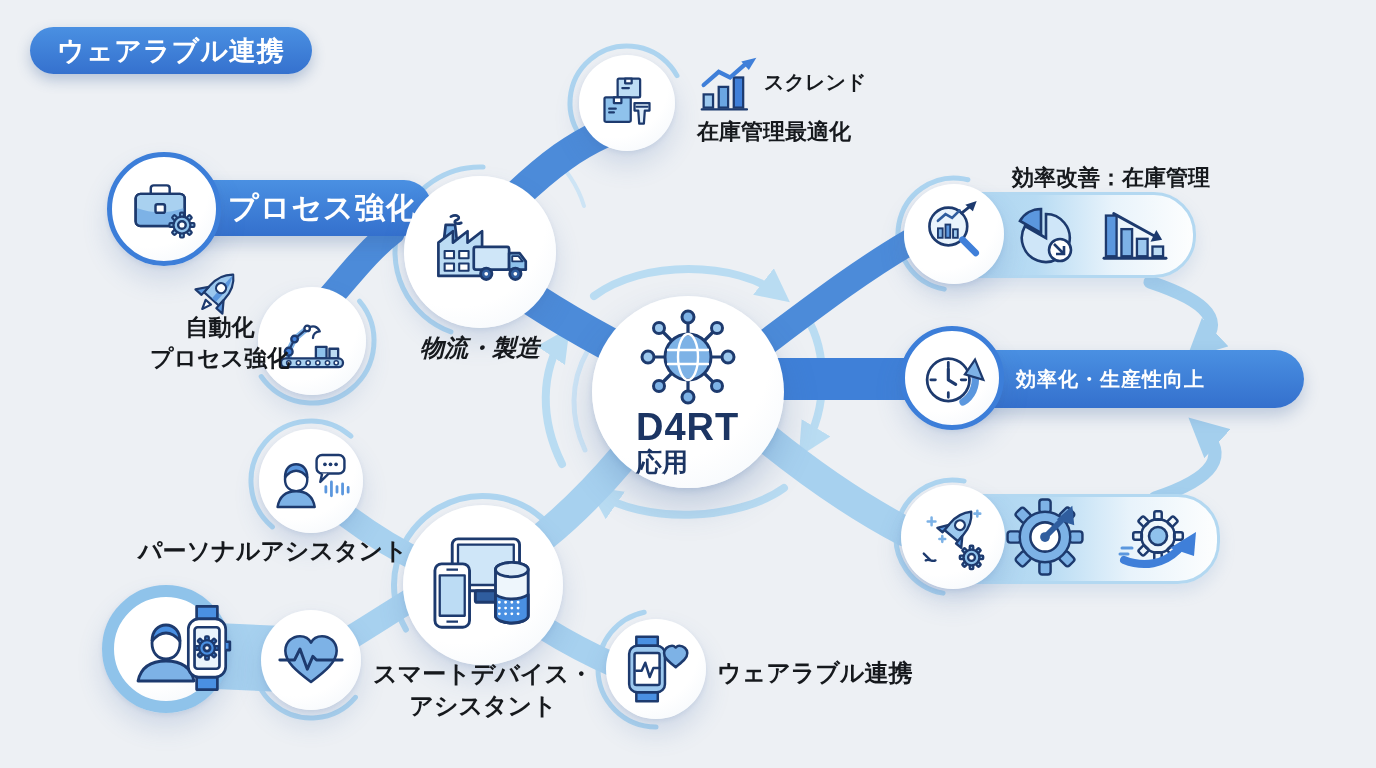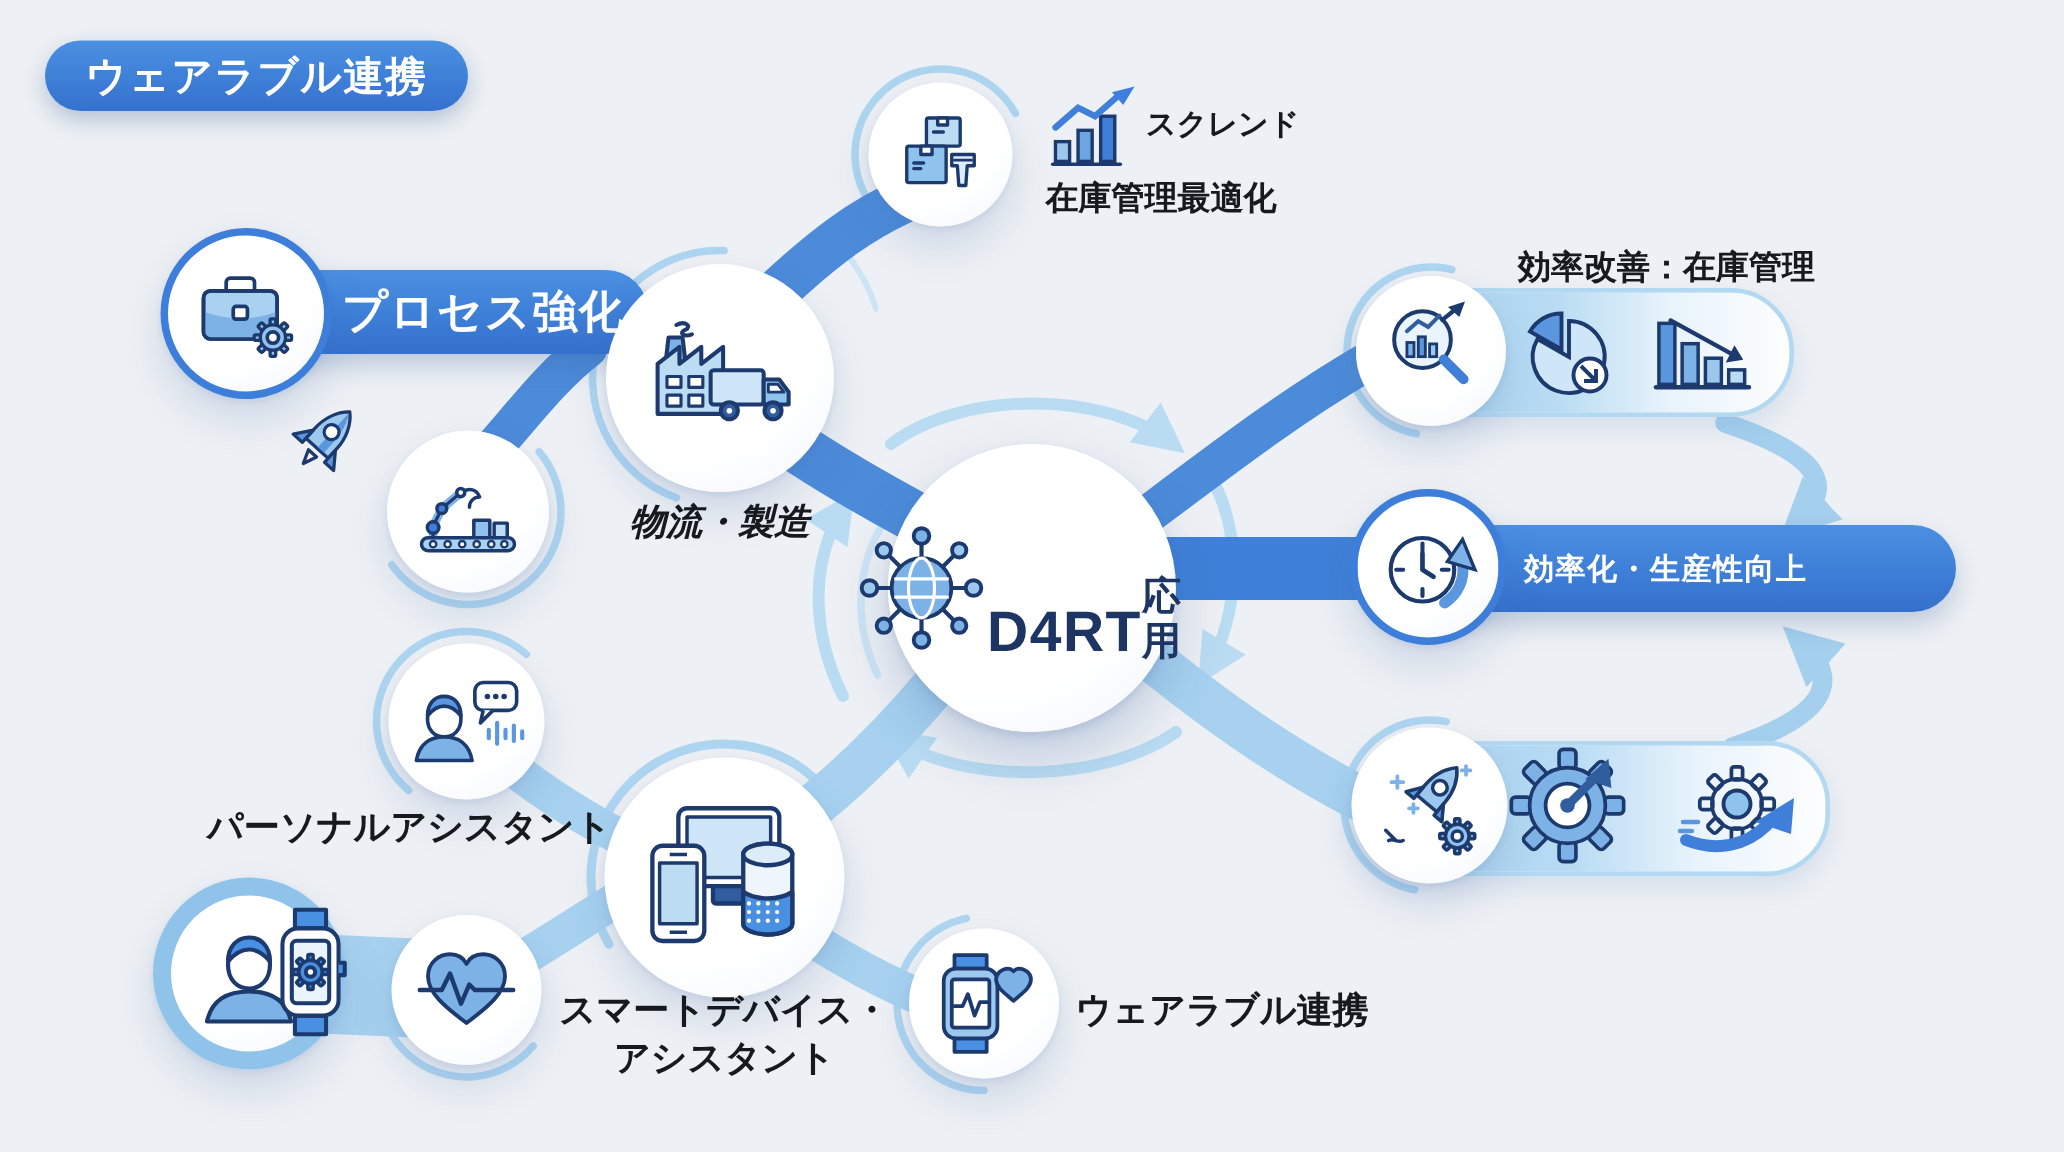--- a/index.html
+++ b/index.html
@@ -19,21 +19,21 @@
   .thickring{border:12px solid #8fc3ea;}
   .label{position:absolute;z-index:4;font-weight:bold;color:#16191d;white-space:nowrap;}
   .label.center-text{text-align:center;white-space:normal;}
   .flicon{position:absolute;z-index:4;}
   .title-pill{position:absolute;z-index:5;left:30px;top:27px;height:47px;padding:0 27px;
               display:flex;align-items:center;border-radius:24px;color:#fff;font-weight:bold;
               font-size:27px;letter-spacing:1px;background:linear-gradient(180deg,#4a90e2,#3571ce);
               box-shadow:0 6px 14px rgba(50,90,150,.3);}
   .center-title{font-size:38px;font-weight:800;color:#1c3563;letter-spacing:1px;line-height:40px;}
   .center-sub{font-size:26px;font-weight:bold;color:#1c3563;line-height:30px;}
-  .colstack{display:flex;flex-direction:row;align-items:flex-end;}
+  .colstack{display:flex;flex-direction:column;align-items:flex-start;}
 </style>
 </head>
 <body>
 
 <svg width="0" height="0" style="position:absolute">
   <defs>
     <g id="gear8">
       <rect x="-6" y="-40" width="12" height="14" rx="3"></rect>
         <rect x="-6" y="26" width="12" height="14" rx="3"></rect>
       <rect x="-40" y="-6" width="14" height="12" rx="3"></rect>
@@ -159,20 +159,24 @@
     <svg width="58" height="58" viewBox="0 0 64 64">
       <g transform="rotate(42 32 34)" stroke="#1d3a6e" stroke-width="2.4" stroke-linejoin="round">
         <path d="M32 4 C39 10 43 20 43 30 L43 40 L21 40 L21 30 C21 20 25 10 32 4 Z" fill="#9cc8ee"></path>
         <path d="M32 5 C36 11 38 20 38 30 L38 39 L32 39 Z" fill="#5b97de" stroke="none"></path>
         <circle cx="32" cy="24" r="5.5" fill="#fff"></circle>
         <path d="M21 32 L12 44 L21 44 Z" fill="#5b97de"></path>
         <path d="M43 32 L52 44 L43 44 Z" fill="#5b97de"></path>
         <path d="M28 45 L36 45 L32 55 Z" fill="#fff"></path>
       </g>
     </svg>
+  </div>
+  <div class="label center-text" style="left:125px;top:312px;width:190px;font-size:23px;line-height:31px;">
+    <span style="display:block">自動化</span>
+    <span style="display:block">プロセス強化</span>
   </div>
   <div class="circle" style="left:258px;top:287px;width:108px;height:108px;">
     <svg width="70" height="62" viewBox="0 0 72 64">
       <g stroke="#1d3a6e" stroke-width="2.4" stroke-linecap="round" stroke-linejoin="round">
         <path d="M12 50 L12 42 L18 30 L31 19" fill="none" stroke-width="6" stroke="#7db2e6"></path>
         <path d="M12 50 L12 42 L18 30 L31 19" fill="none" stroke-width="2.2"></path>
         <circle cx="12" cy="43" r="4" fill="#3f7fd9"></circle>
         <circle cx="18" cy="30" r="3.4" fill="#3f7fd9"></circle>
         <path d="M31 19 c6 -4 11 -2 13 3 c-4 0 -7 3 -7 7" fill="none"></path>
         <circle cx="31" cy="19" r="2.8" fill="#fff"></circle>

